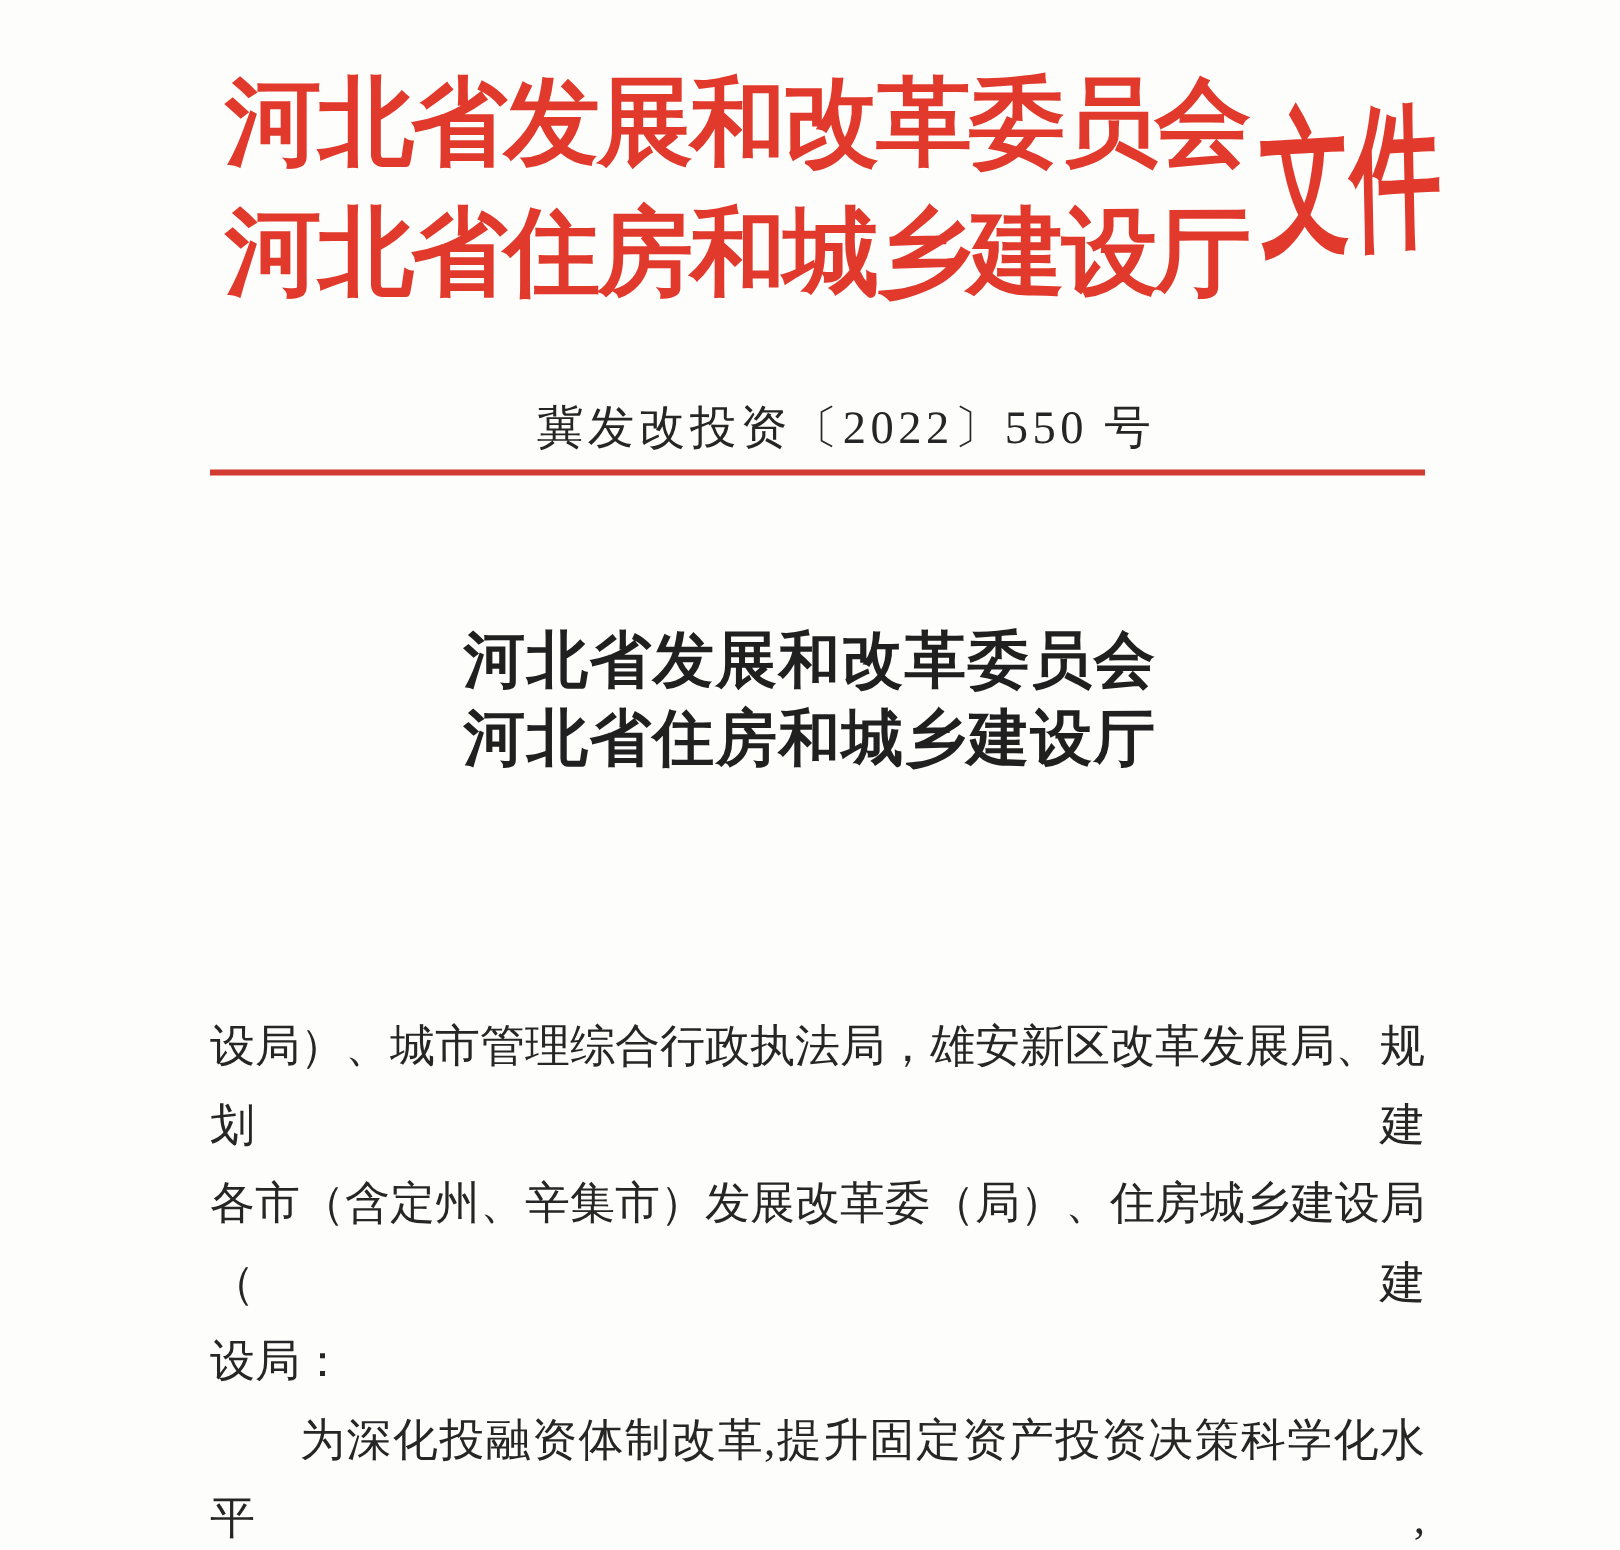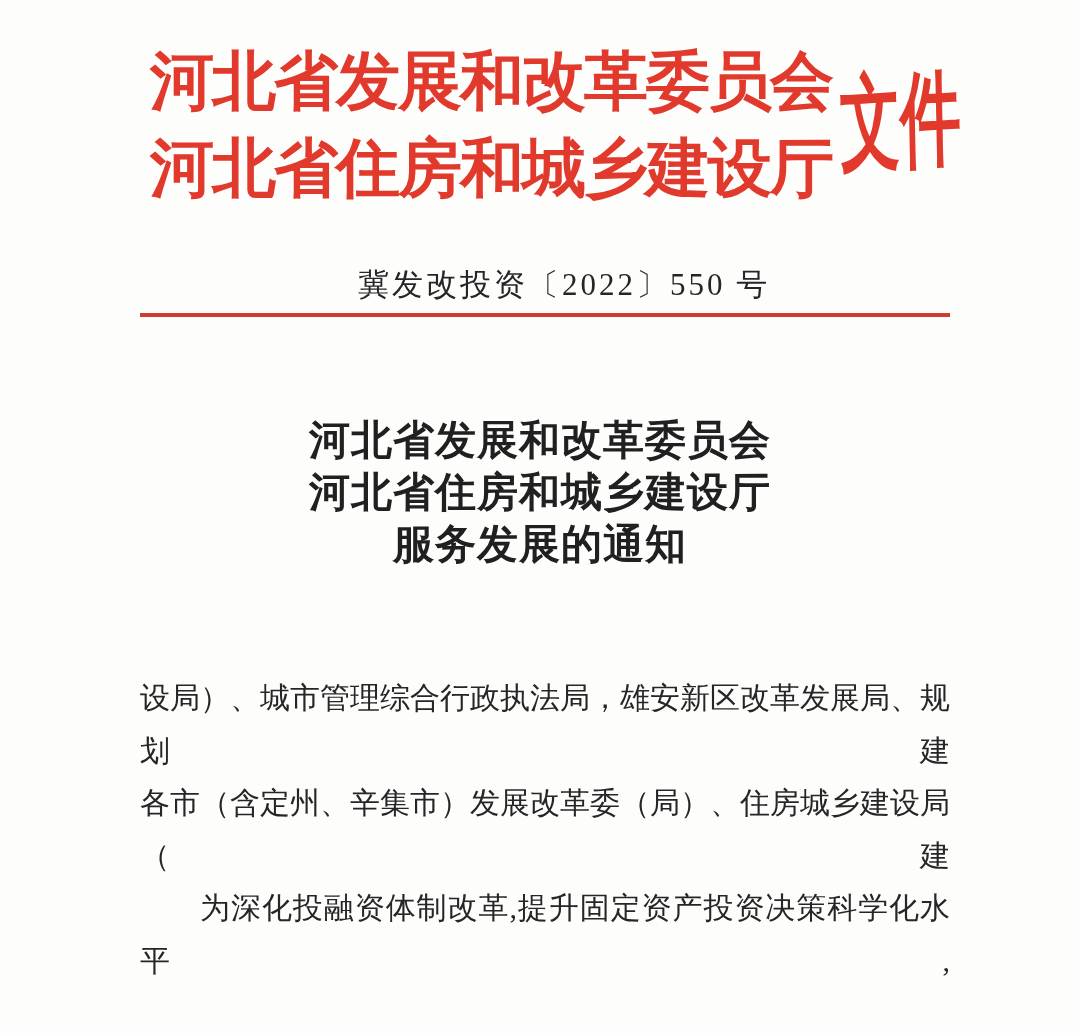--- a/index.html
+++ b/index.html
@@ -108,23 +108,23 @@
     <div class="doc-label">文件</div>
   </div>
 
   <div class="doc-number">冀发改投资〔2022〕550 号</div>
 
   <div class="red-rule"></div>
 
   <div class="title-block">
     <div>河北省发展和改革委员会</div>
     <div>河北省住房和城乡建设厅</div>
-    <div>服务发展的通知</div>
   </div>
 
   <div class="body-block">
     <div class="line full">设局）、城市管理综合行政执法局，雄安新区改革发展局、规划建</div>
     <div class="line full">各市（含定州、辛集市）发展改革委（局）、住房城乡建设局（建</div>
+    <div class="line">设局：</div>
     <div class="line full indent">为深化投融资体制改革,提升固定资产投资决策科学化水平,</div>
 
   </div>
 
 </div>
 
 </body></html>

